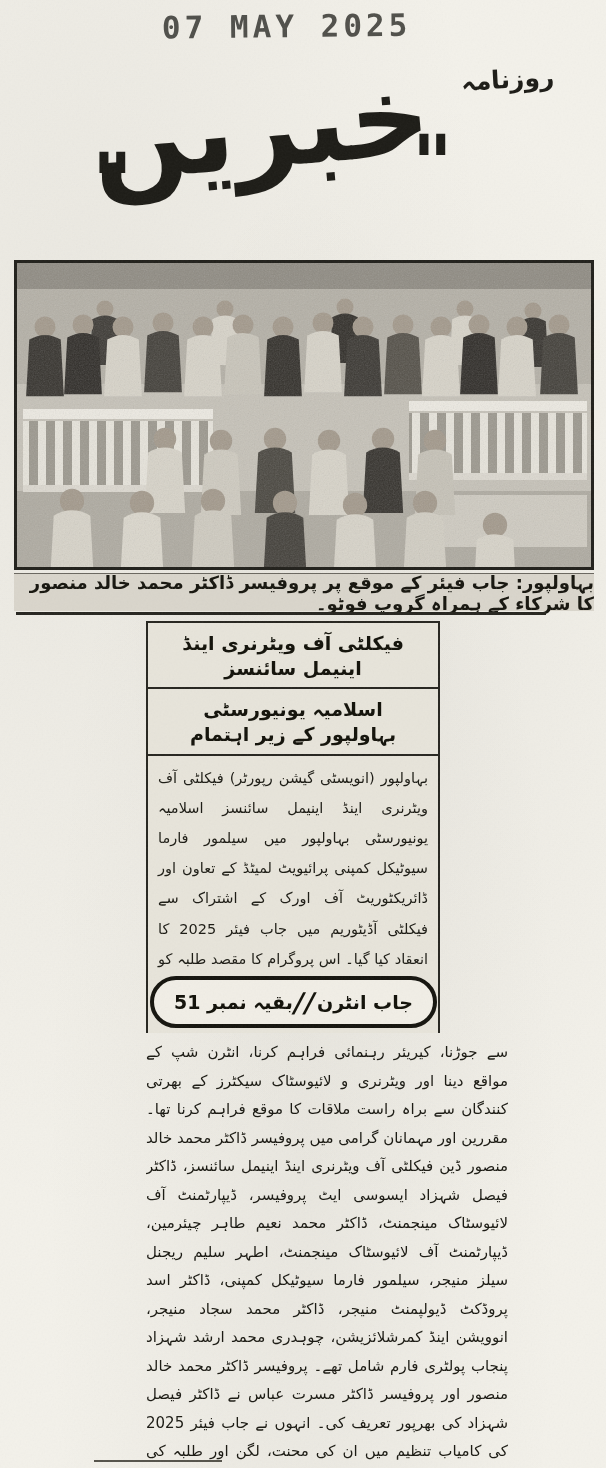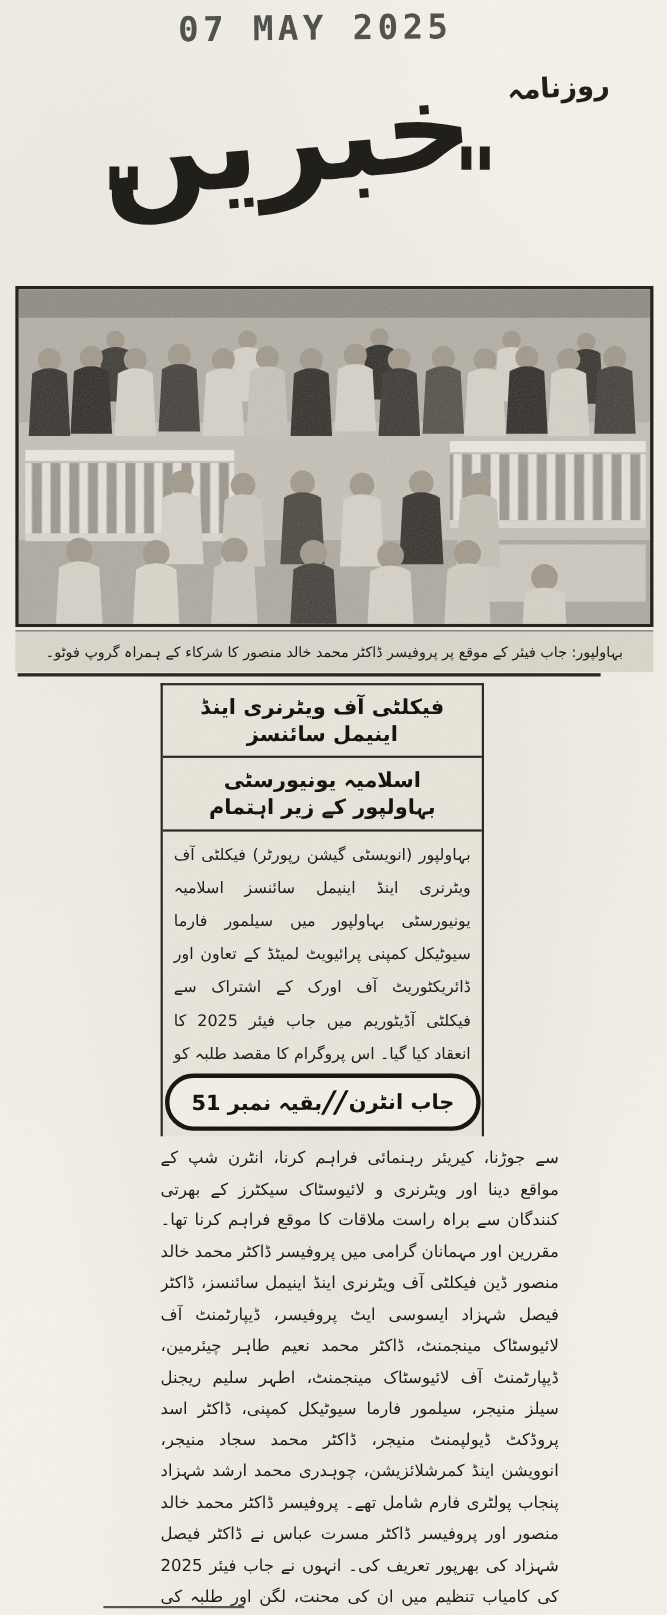--- a/index.html
+++ b/index.html
@@ -36,21 +36,21 @@
   .photo{
     position:absolute;left:14px;top:260px;width:580px;height:310px;
     box-sizing:border-box;border:3px solid #21201b;background:#c4c0b6;
   }
   .photo svg{display:block;width:100%;height:100%;}
 
   .caption-bar{
     position:absolute;left:14px;top:573px;width:580px;height:37px;
     background:var(--caption_bg,#d9d5cb);
     display:flex;align-items:center;justify-content:center;direction:rtl;
-    font-size:13px;font-weight:normal;color:#16150e;
+    font-size:18px;font-weight:bold;color:#16150e;
     border-top:1px solid #6a675f;
   }
   .caption-rule{position:absolute;left:16px;top:612px;width:530px;height:3px;background:#26251f;}
 
   .article-box{
     position:absolute;left:146px;top:621px;width:294px;box-sizing:border-box;
     border-left:2px solid #26251f;border-right:2px solid #26251f;border-top:2px solid #26251f;
     background:var(--column_bg,#e7e4da);
   }
   .headline{

